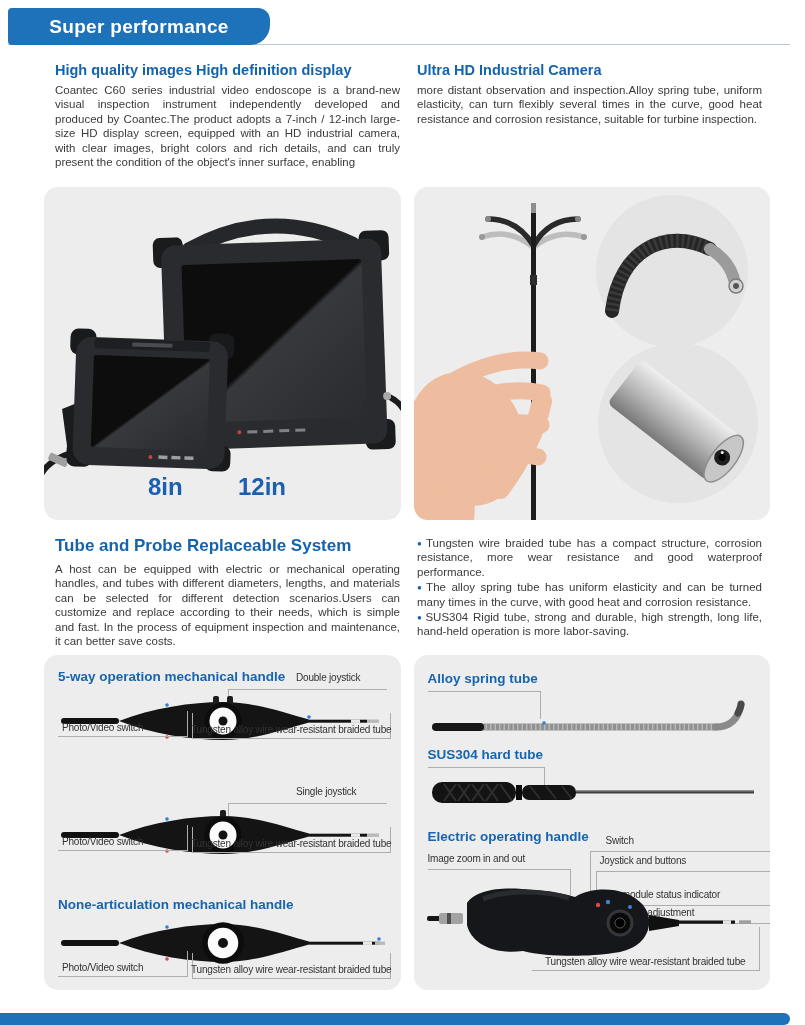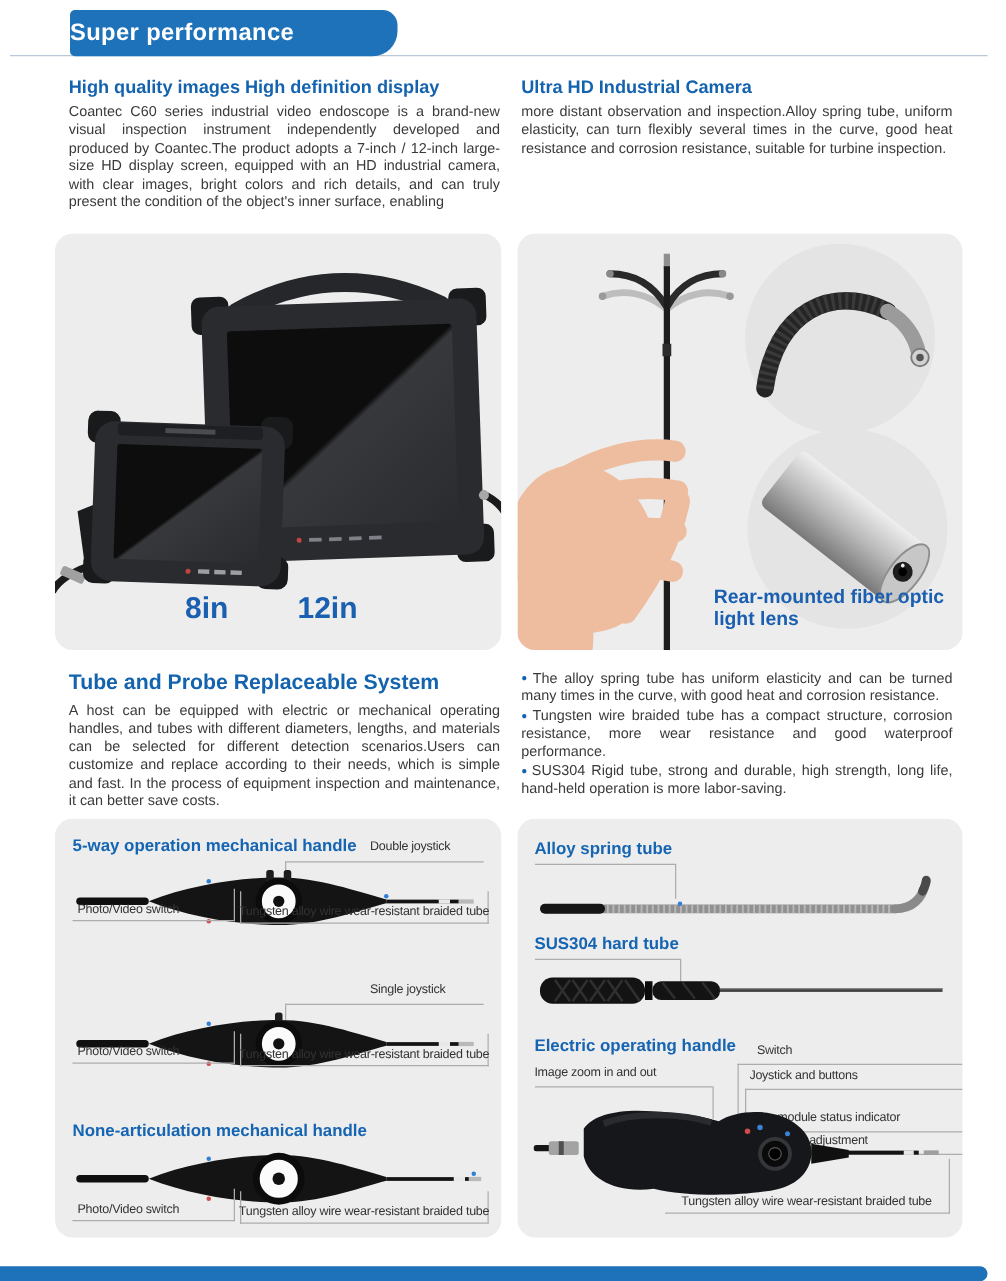--- a/index.html
+++ b/index.html
@@ -3,22 +3,22 @@
 <meta charset="utf-8">
 <style>
   * { margin:0; padding:0; box-sizing:border-box; }
   body { background:#fff; }
   .page { position:relative; width:805px; height:1025px; background:#fff; overflow:hidden;
           font-family:"Liberation Sans", sans-serif; color:#333; }
 
   
   .banner-rule { position:absolute; left:8px; top:44px; width:782px; height:1px; background:#b9c8d8; }
   .banner { position:absolute; left:8px; top:8px; width:262px; height:37px; background:#1e72b9;
-            border-radius:4px 12px 20px 4px; display:flex; align-items:center; 
-            color:#fff; font-weight:bold; font-size:19px; letter-spacing:.3px;margin-left:48px; }
+            border-radius:4px 12px 20px 4px; display:flex; align-items:center; justify-content:center;
+            color:#fff; font-weight:bold; font-size:19px; letter-spacing:.3px; }
 
   
   .cols { position:absolute; left:0; right:0; display:flex; gap:17px; padding:0 43px 0 55px; }
   .cols .col { flex:1; }
   .row1 { top:62px; }
   h2.colhead { color:#1463ae; font-size:14.5px; font-weight:bold; margin-bottom:5px; white-space:nowrap; }
   h1.bighead { color:#1463ae; font-size:17px; font-weight:bold; margin-bottom:6px; white-space:nowrap; }
   p.body { font-size:11.5px; line-height:1.25; text-align:justify; color:#3a3a3a; }
   .row2 { top:536px; }
   .bullets p.body { margin-bottom:1px; }
@@ -164,32 +164,31 @@
           <ellipse cx="52" cy="252" rx="58" ry="68" transform="rotate(-18 52 252)"></ellipse>
         </g>
         <g stroke="#eebd9f" stroke-width="17" stroke-linecap="round" fill="none">
           <path d="M36,196 C66,178 98,170 126,174"></path>
           <path d="M28,228 C62,206 98,200 128,206"></path>
           <path d="M26,258 C60,236 98,232 127,238"></path>
           <path d="M34,288 C64,268 98,264 124,270"></path>
           <path d="M86,302 C108,272 122,244 128,214" stroke-width="20"></path>
         </g>
       </svg>
-      <div class="probe-caption">Rear-mounted fiber optic light lens</div>
     </div>
   </div>
 
   <div class="cols row2">
     <section class="col">
       <h1 class="bighead">Tube and Probe Replaceable System</h1>
       <p class="body">A host can be equipped with electric or mechanical operating handles, and tubes with different diameters, lengths, and materials can be selected for different detection scenarios.Users can customize and replace according to their needs, which is simple and fast. In the process of equipment inspection and maintenance, it can better save costs.</p>
     </section>
     <section class="col bullets">
+      <p class="body"><span class="b-dot">●</span><span>Tungsten wire braided tube has a compact structure, corrosion resistance, more wear resistance and good waterproof performance.</span></p>
       <p class="body"><span class="b-dot">●</span><span>The alloy spring tube has uniform elasticity and can be turned many times in the curve, with good heat and corrosion resistance.</span></p>
-      <p class="body"><span class="b-dot">●</span><span>Tungsten wire braided tube has a compact structure, corrosion resistance, more wear resistance and good waterproof performance.</span></p>
       <p class="body"><span class="b-dot">●</span><span>SUS304 Rigid tube, strong and durable, high strength, long life, hand-held operation is more labor-saving.</span></p>
     </section>
   </div>
 
   <div class="panels prow2">
 
     <div class="panel">
 
       <div class="subhead" style="left:14px; top:14px;">5-way operation mechanical handle</div>
       <span class="lbl" style="left:252px; top:17px;">Double joystick</span>

